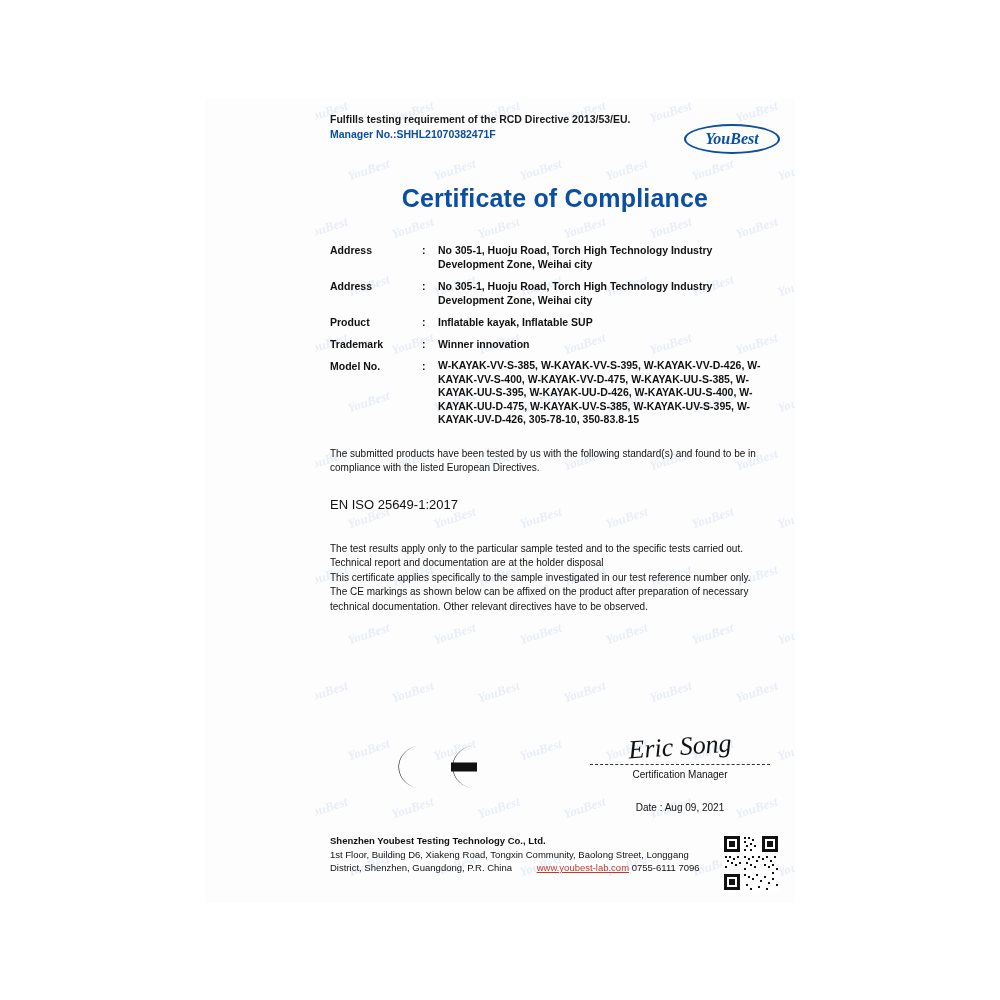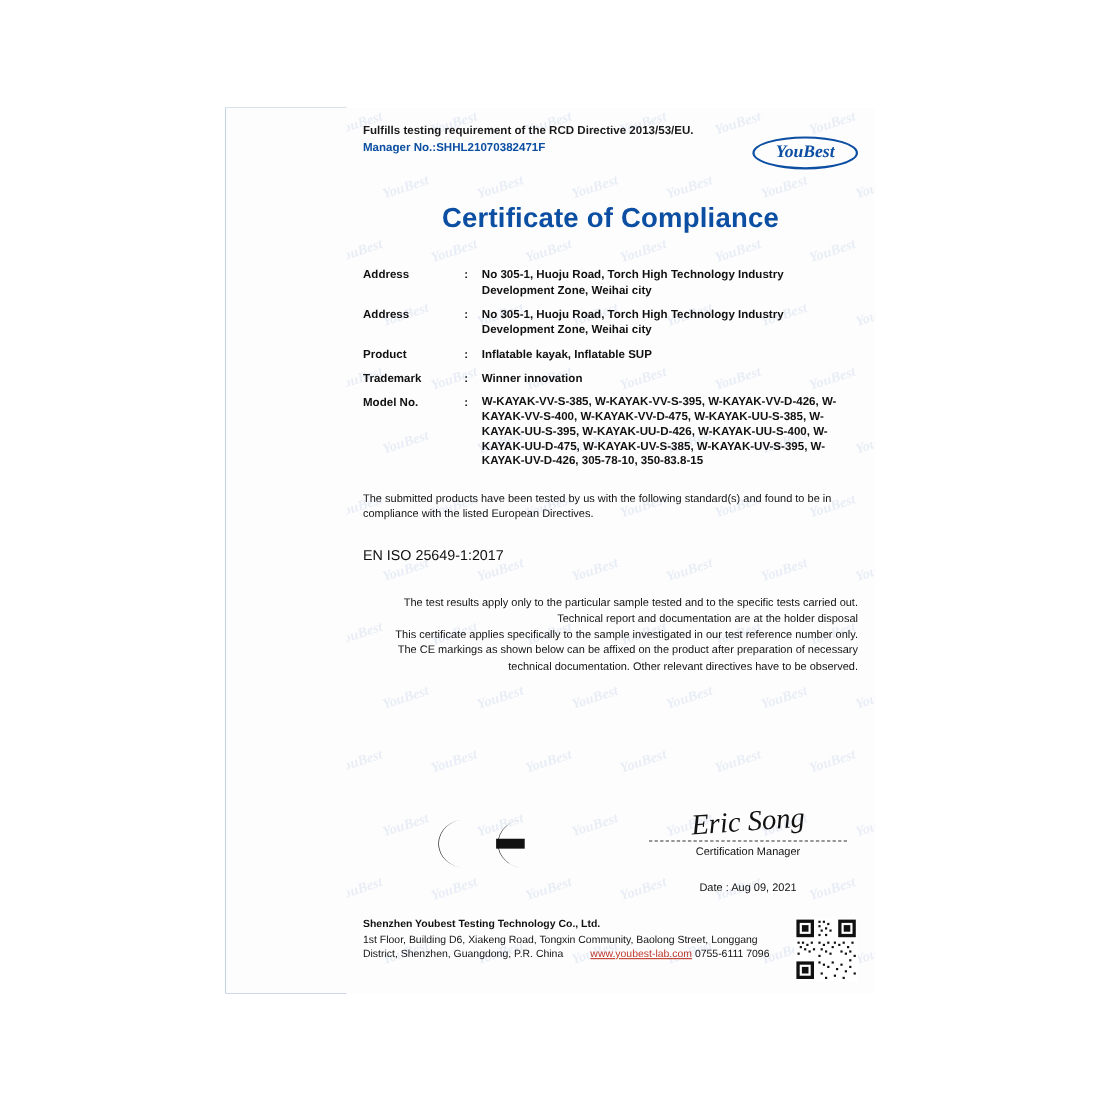--- a/index.html
+++ b/index.html
@@ -144,21 +144,20 @@
     margin-top: 22px;
     font-size: 13px;
     font-weight: normal;
     color: #111111;
   }
   .para2 {
     margin-top: 30px;
     font-size: 10px;
     color: #111111;
     line-height: 14.5px;
-    text-align: right;
   }
   
   .ce {
     position: absolute;
     left: 45px;
     top: 625px;
     width: 110px;
     height: 60px;
   }
   .ce svg { display: block; }

